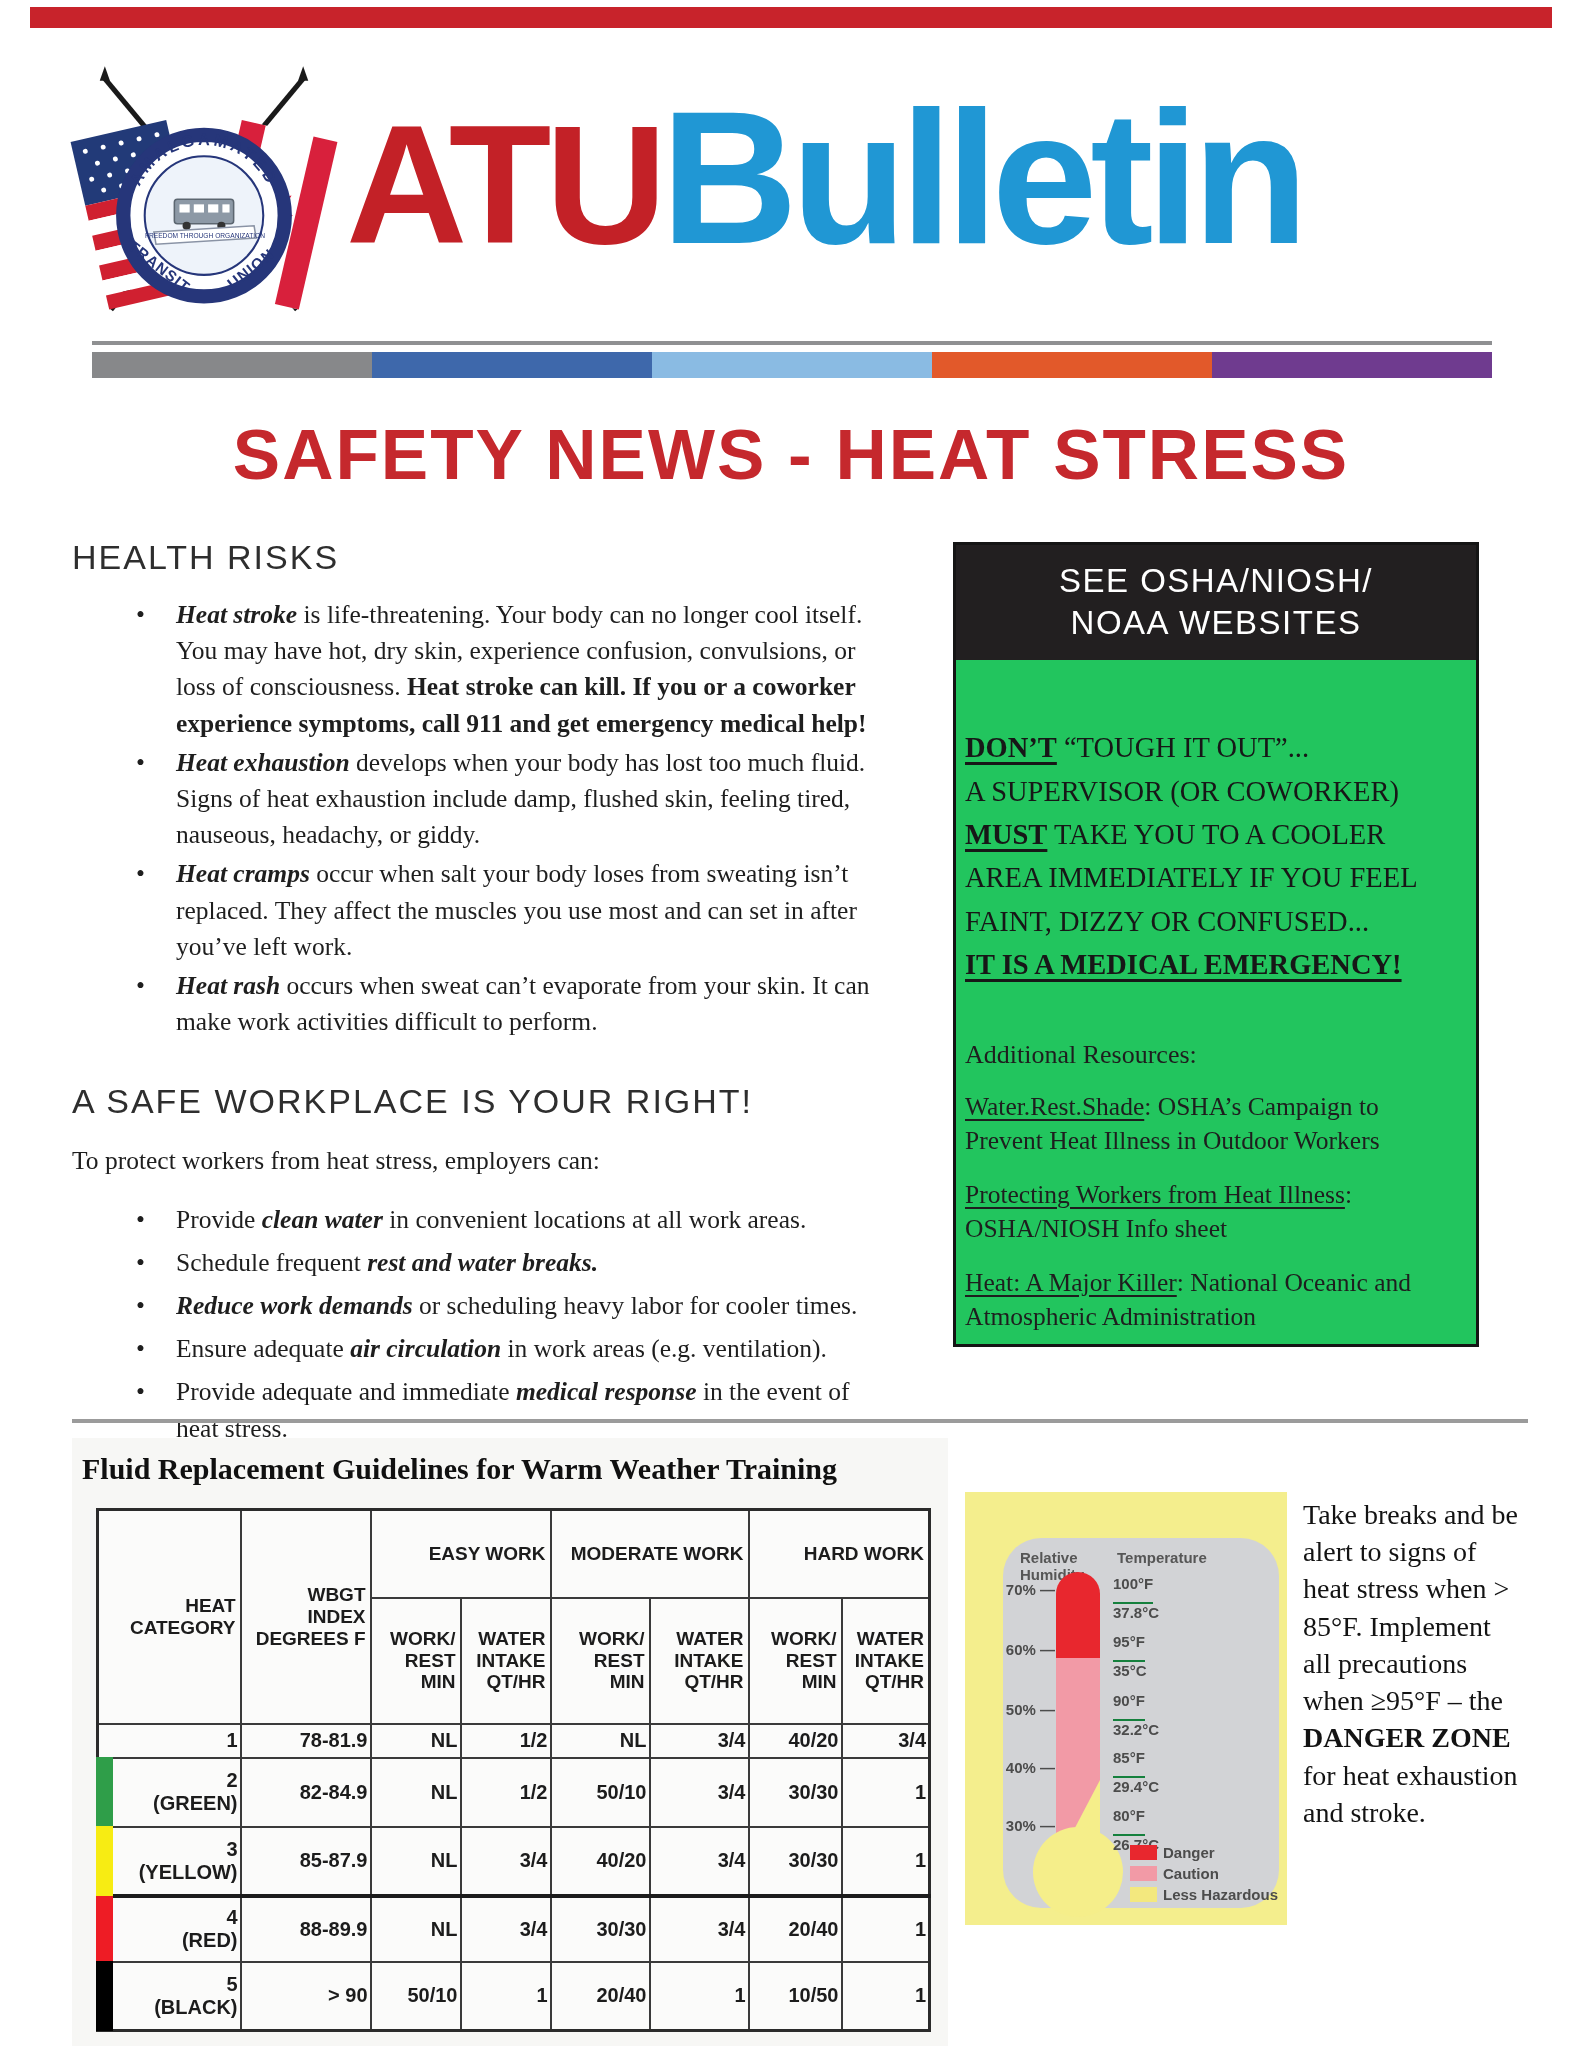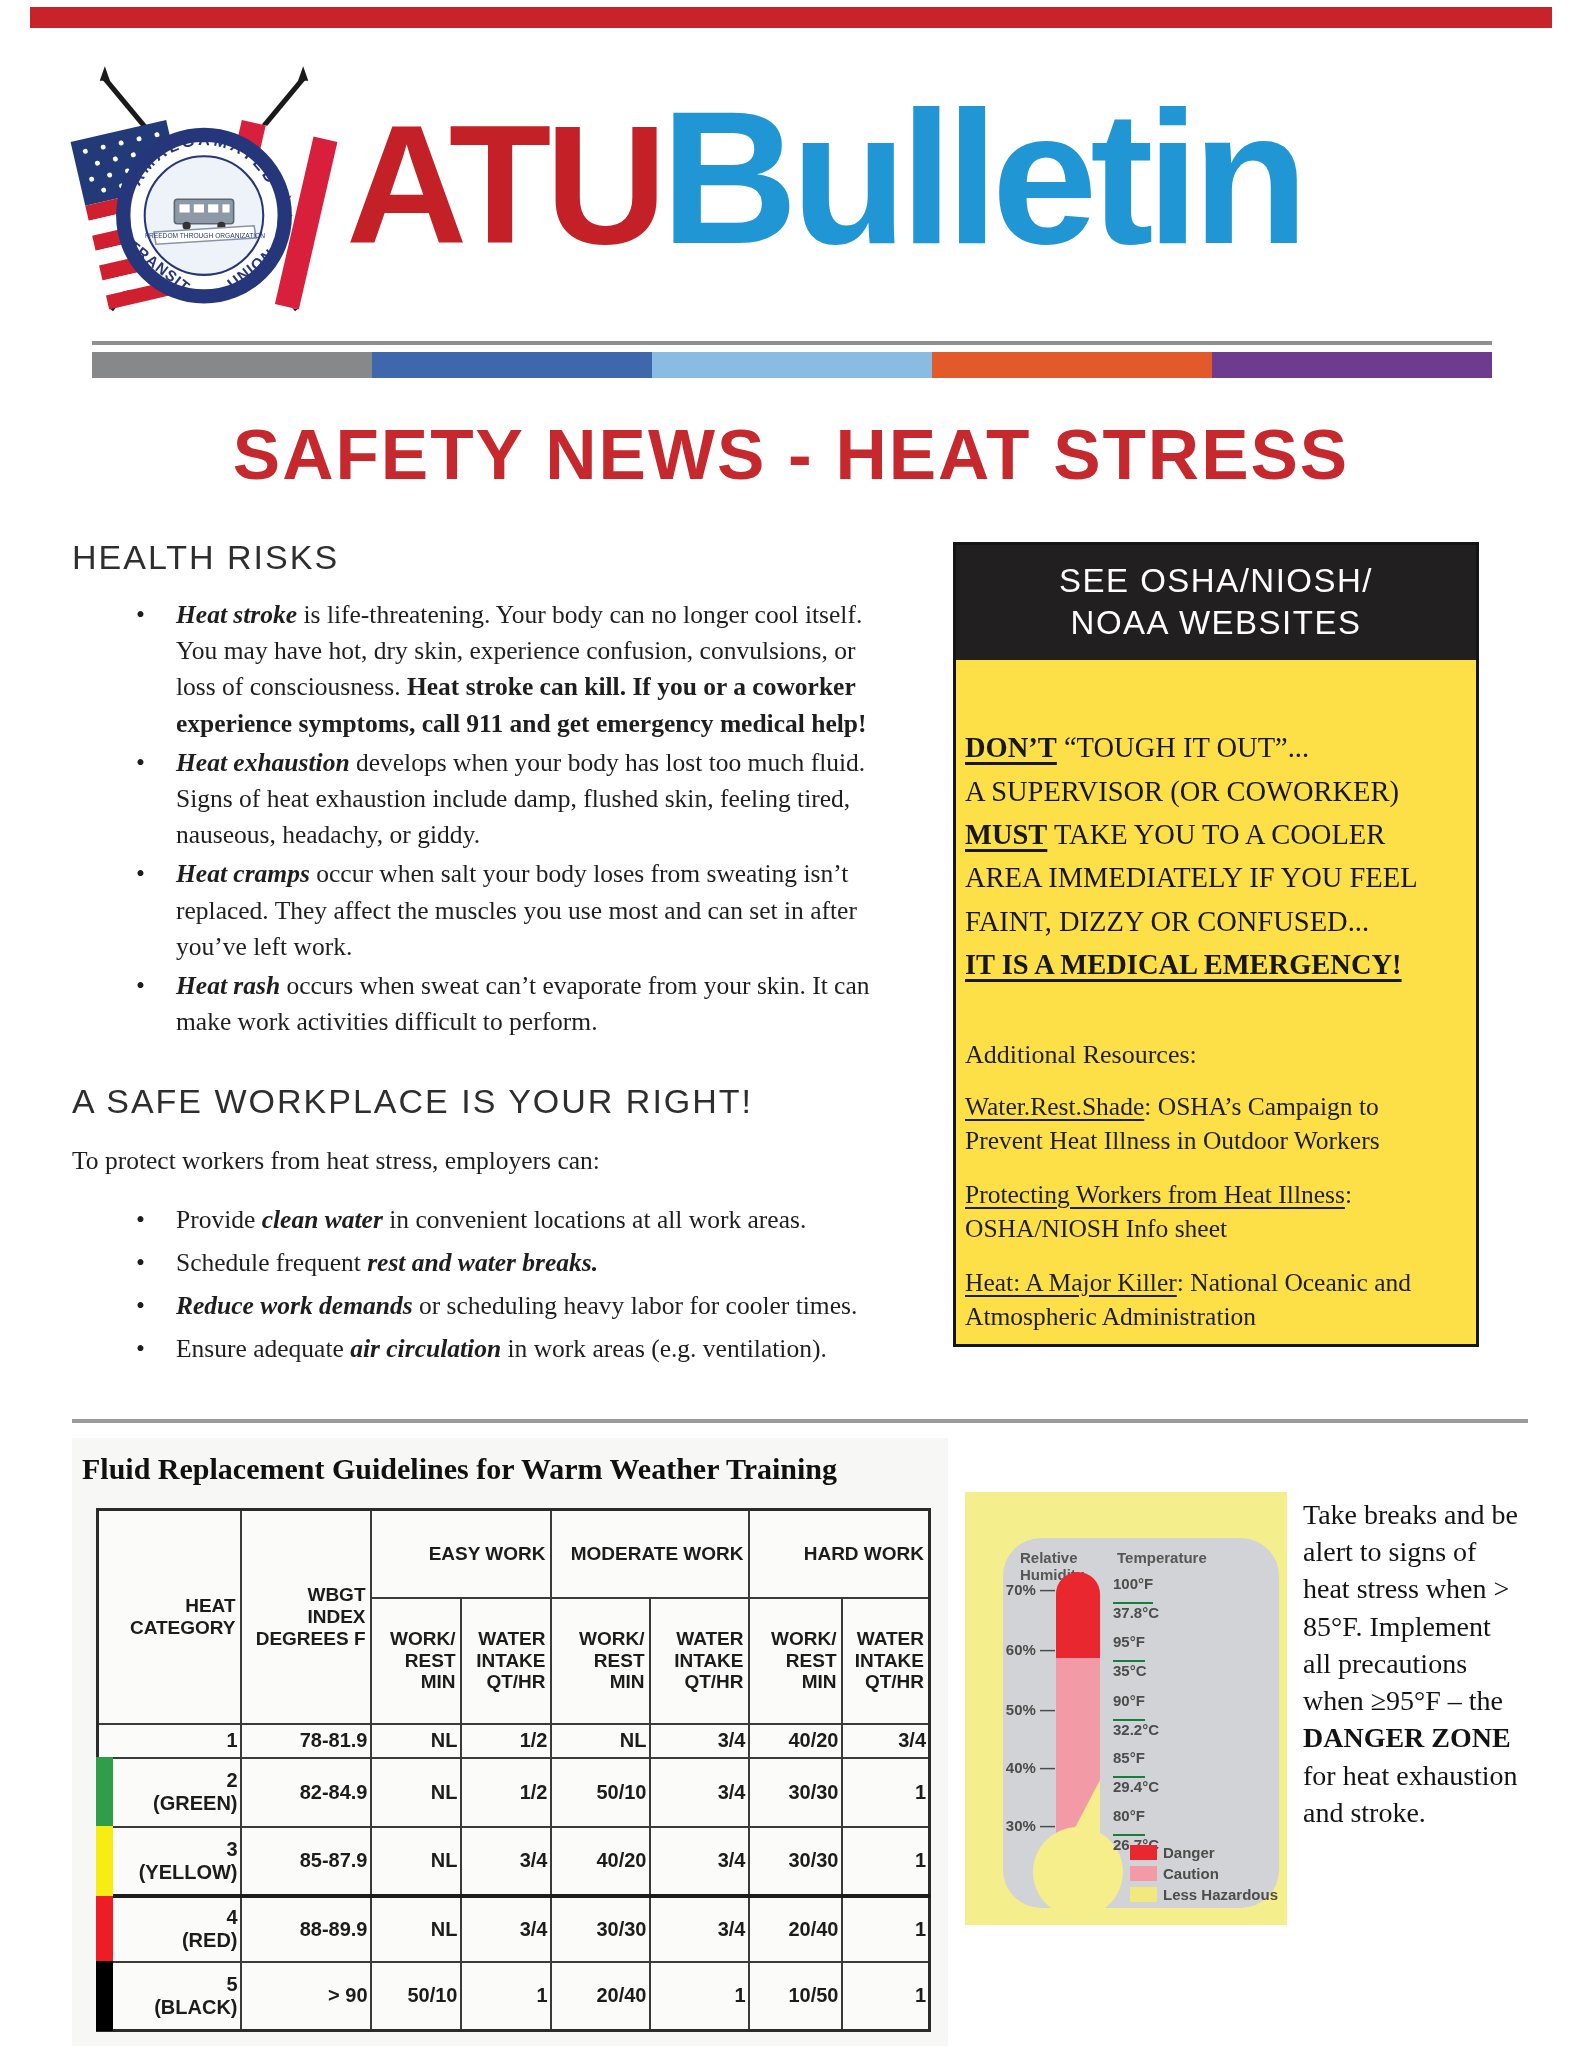--- a/index.html
+++ b/index.html
@@ -43,21 +43,21 @@
   .left-col li::before { content:"•"; position:absolute; left:2px; top:0; }
   .bi { font-weight:bold; font-style:italic; }
   .bb { font-weight:bold; }
   .workplace-heading { margin-top:42px; }
   .intro { margin-top:22px; font-size:25.5px; line-height:1.42; }
   .left-col ul.wk { margin-top:22px; }
   .left-col ul.wk li { margin-bottom:7px; }
 
   
   .side-box { position:absolute; left:953px; top:542px; width:526px; height:805px;
-              border:3px solid #151515; background:#fde047; }
+              border:3px solid #151515; background:#22c55e; }
   .side-box-header { background:#221f20; color:#ffffff; text-align:center;
     font-family:"Liberation Sans", sans-serif; font-weight:400;
     font-size:33px; letter-spacing:1.5px; line-height:1.28; padding:15px 0 16px 0; }
   .side-box-body { padding:22px 26px 0 9px;margin-top:44px; }
   .alert { font-size:28.5px; line-height:1.52; color:#171717; }
   .u { text-decoration:underline; text-decoration-thickness:2.5px; text-underline-offset:5px; }
   .resources { margin-top:54px; }
   .res-head { font-size:26px; font-weight:normal; }
   .res-entry { margin-top:20px; font-size:25.5px; line-height:1.33; }
   .res-link { text-decoration:underline; text-underline-offset:4px; }
@@ -225,20 +225,21 @@
       <li><span class="bi">Heat rash</span><span> occurs when sweat can’t evaporate from your skin. It can make work activities difficult to perform.</span><span class="bb"></span></li>
     </ul>
 
     <h2 class="sec-heading workplace-heading">A SAFE WORKPLACE IS YOUR RIGHT!</h2>
     <p class="intro">To protect workers from heat stress, employers can:</p>
     <ul class="wk">
       <li><span>Provide </span><span class="bi">clean water</span><span> in convenient locations at all work areas.</span></li>
       <li><span>Schedule frequent </span><span class="bi">rest and water breaks.</span><span></span></li>
       <li><span></span><span class="bi">Reduce work demands</span><span> or scheduling heavy labor for cooler times.</span></li>
       <li><span>Ensure adequate </span><span class="bi">air circulation</span><span> in work areas (e.g. ventilation).</span></li>
+      <li><span>Provide adequate and immediate </span><span class="bi">medical response</span><span> in the event of heat stress.</span></li>
     </ul>
   </section>
 
   <aside class="side-box">
     <div class="side-box-header">
       <div>SEE OSHA/NIOSH/</div>
       <div>NOAA WEBSITES</div>
     </div>
     <div class="side-box-body">
       <p class="alert">

